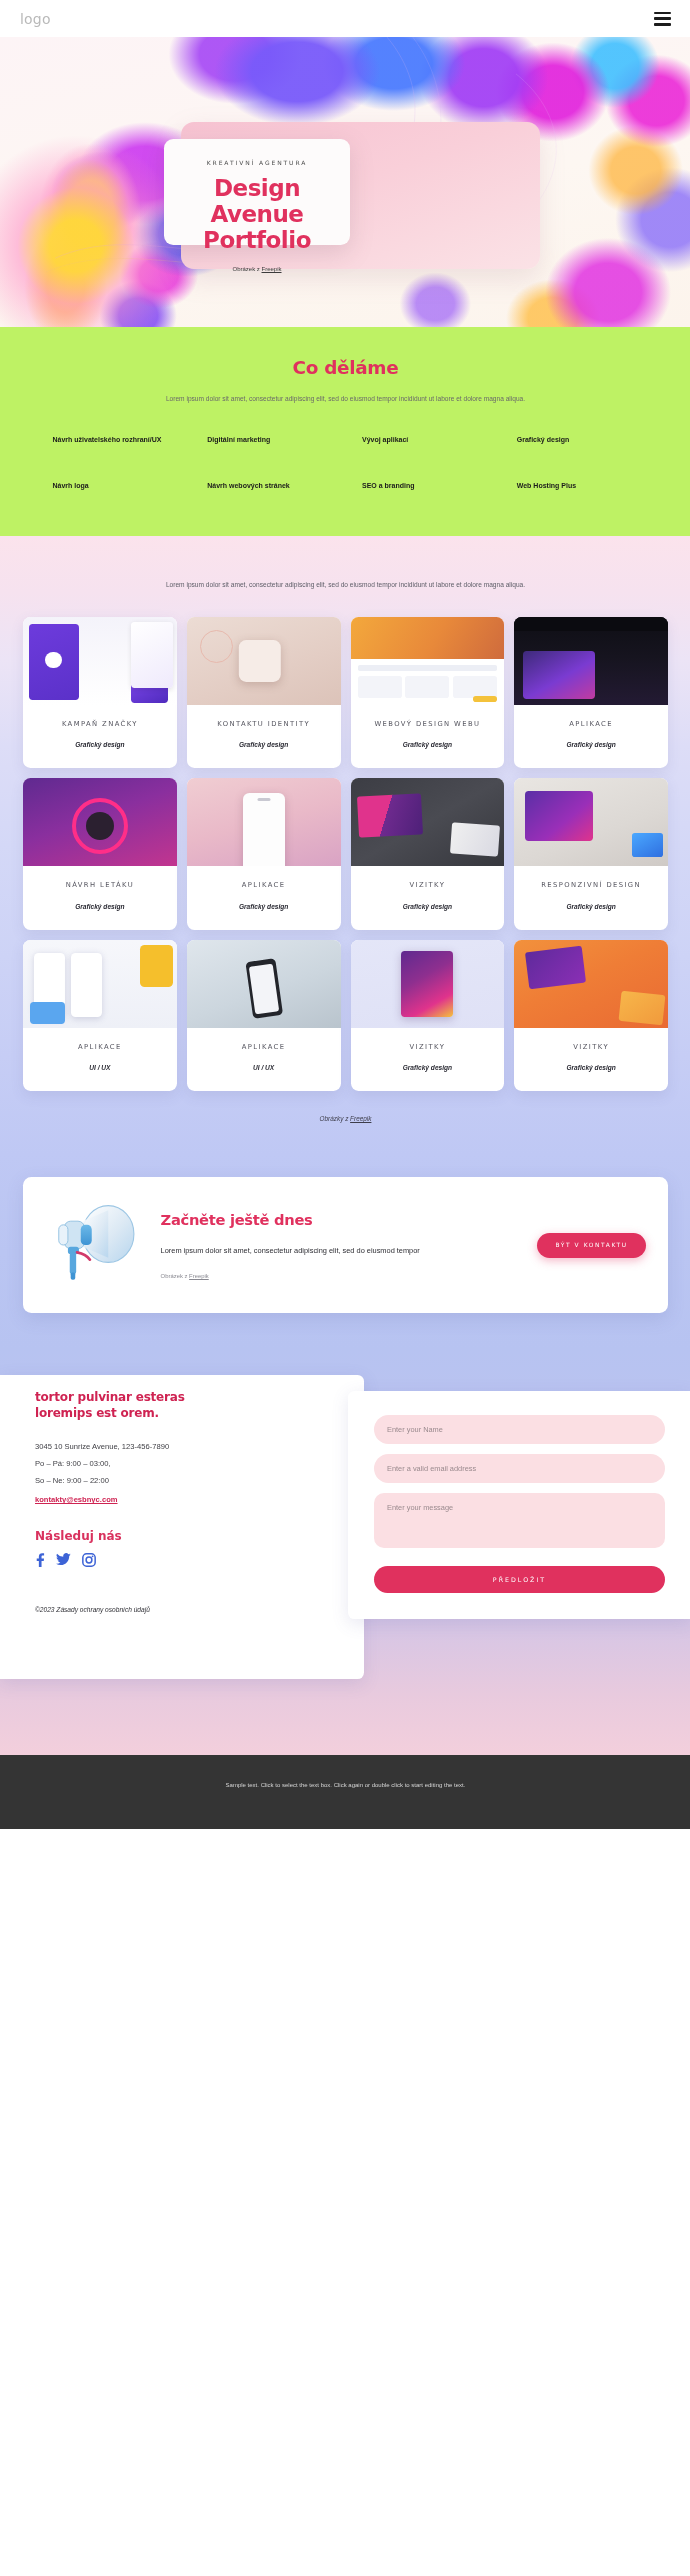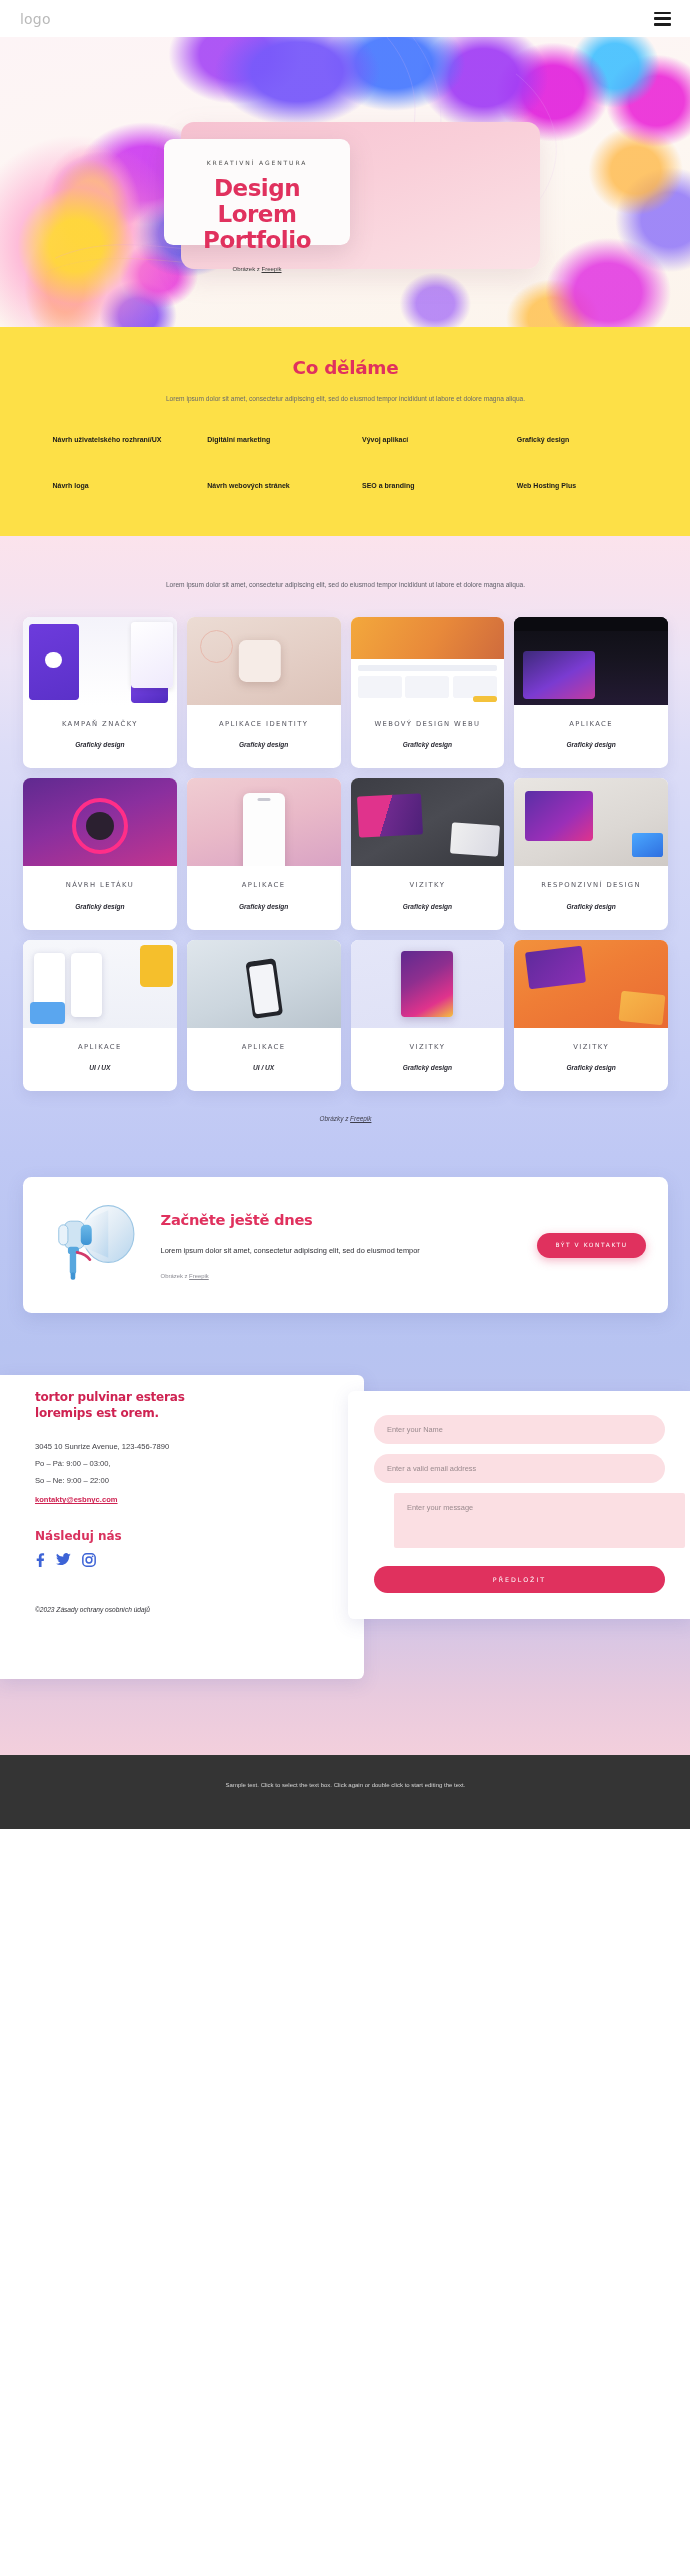--- a/index.html
+++ b/index.html
@@ -112,21 +112,21 @@
   }
   .hero-credit {
     margin-top: 13px;
     font-size: 6px;
     color: #3b3b3b;
   }
   .hero-credit a { color: #3b3b3b; text-decoration: underline; }
 
   
   .services {
-    background: #fde047;
+    background: #bef264;
     padding: 29.5px 0 44px;
     text-align: center;
   }
   .sec-title {
     font-size: 18.4px;
     font-weight: 700;
     color: #e0315e;
     font-family: "DejaVu Sans", sans-serif;
     letter-spacing: -0.3px;
   }
@@ -350,21 +350,21 @@
     border: none;
     border-radius: 14.7px;
     padding: 10px 13px;
     font-size: 7.4px;
     color: #9a8a8e;
     font-family: "Liberation Sans", sans-serif;
     margin-bottom: 10px;
     display: block;
   }
   .field::placeholder { color: #9a8a8e; }
-  textarea.field { height: 55px; border-radius: 2px; resize: none; margin-left: 20px; }
+  textarea.field { height: 55px; border-radius: 10px; resize: none; }
   .btn-submit {
     width: 100%;
     background: #e0315e;
     color: #fff;
     border: none;
     border-radius: 16.6px;
     padding: 10px 0;
     font-size: 6.3px;
     letter-spacing: 2px;
     margin-top: 7.4px;
@@ -404,21 +404,21 @@
     <path d="M50 255 C 145 215, 245 275, 340 228" stroke="#f0c080" stroke-width="0.7" fill="none" opacity=".6"></path>
     <path d="M420 0 C 470 60, 455 130, 400 190" stroke="#d7b4ef" stroke-width="0.7" fill="none" opacity=".6"></path>
     <path d="M448 0 C 500 70, 480 150, 430 230" stroke="#d7b4ef" stroke-width="0.7" fill="none" opacity=".5"></path>
     <path d="M560 40 C 610 80, 620 140, 575 190" stroke="#e6c4f2" stroke-width="0.7" fill="none" opacity=".5"></path>
   </svg>
   <div class="hero-card-back"></div>
   <div class="hero-card">
     <div class="hero-eyebrow">KREATIVNÍ AGENTURA</div>
     <div class="hero-title">
       <div>Design</div>
-      <div>Lorem</div>
+      <div>Avenue</div>
       <div>Portfolio</div>
     </div>
     <div class="hero-credit">
       <span>Obrázek z </span><a href="#">Freepik</a>
     </div>
   </div>
 </section>
 
 <section class="services">
   <h2 class="sec-title">Co děláme</h2>
@@ -447,21 +447,21 @@
         </div>
       <div class="card-body">
         <div class="card-title">KAMPAŇ ZNAČKY</div>
         <div class="card-tag">Grafický design</div>
       </div>
     </div>
 
     <div class="card">
       <div class="card-thumb t2"></div>
       <div class="card-body">
-        <div class="card-title">APLIKACE IDENTITY</div>
+        <div class="card-title">KONTAKTU IDENTITY</div>
         <div class="card-tag">Grafický design</div>
       </div>
     </div>
 
     <div class="card">
       <div class="card-thumb t3">
         <span class="top"></span>
           <span class="bar"></span>
         <span class="row">
             <i></i>

